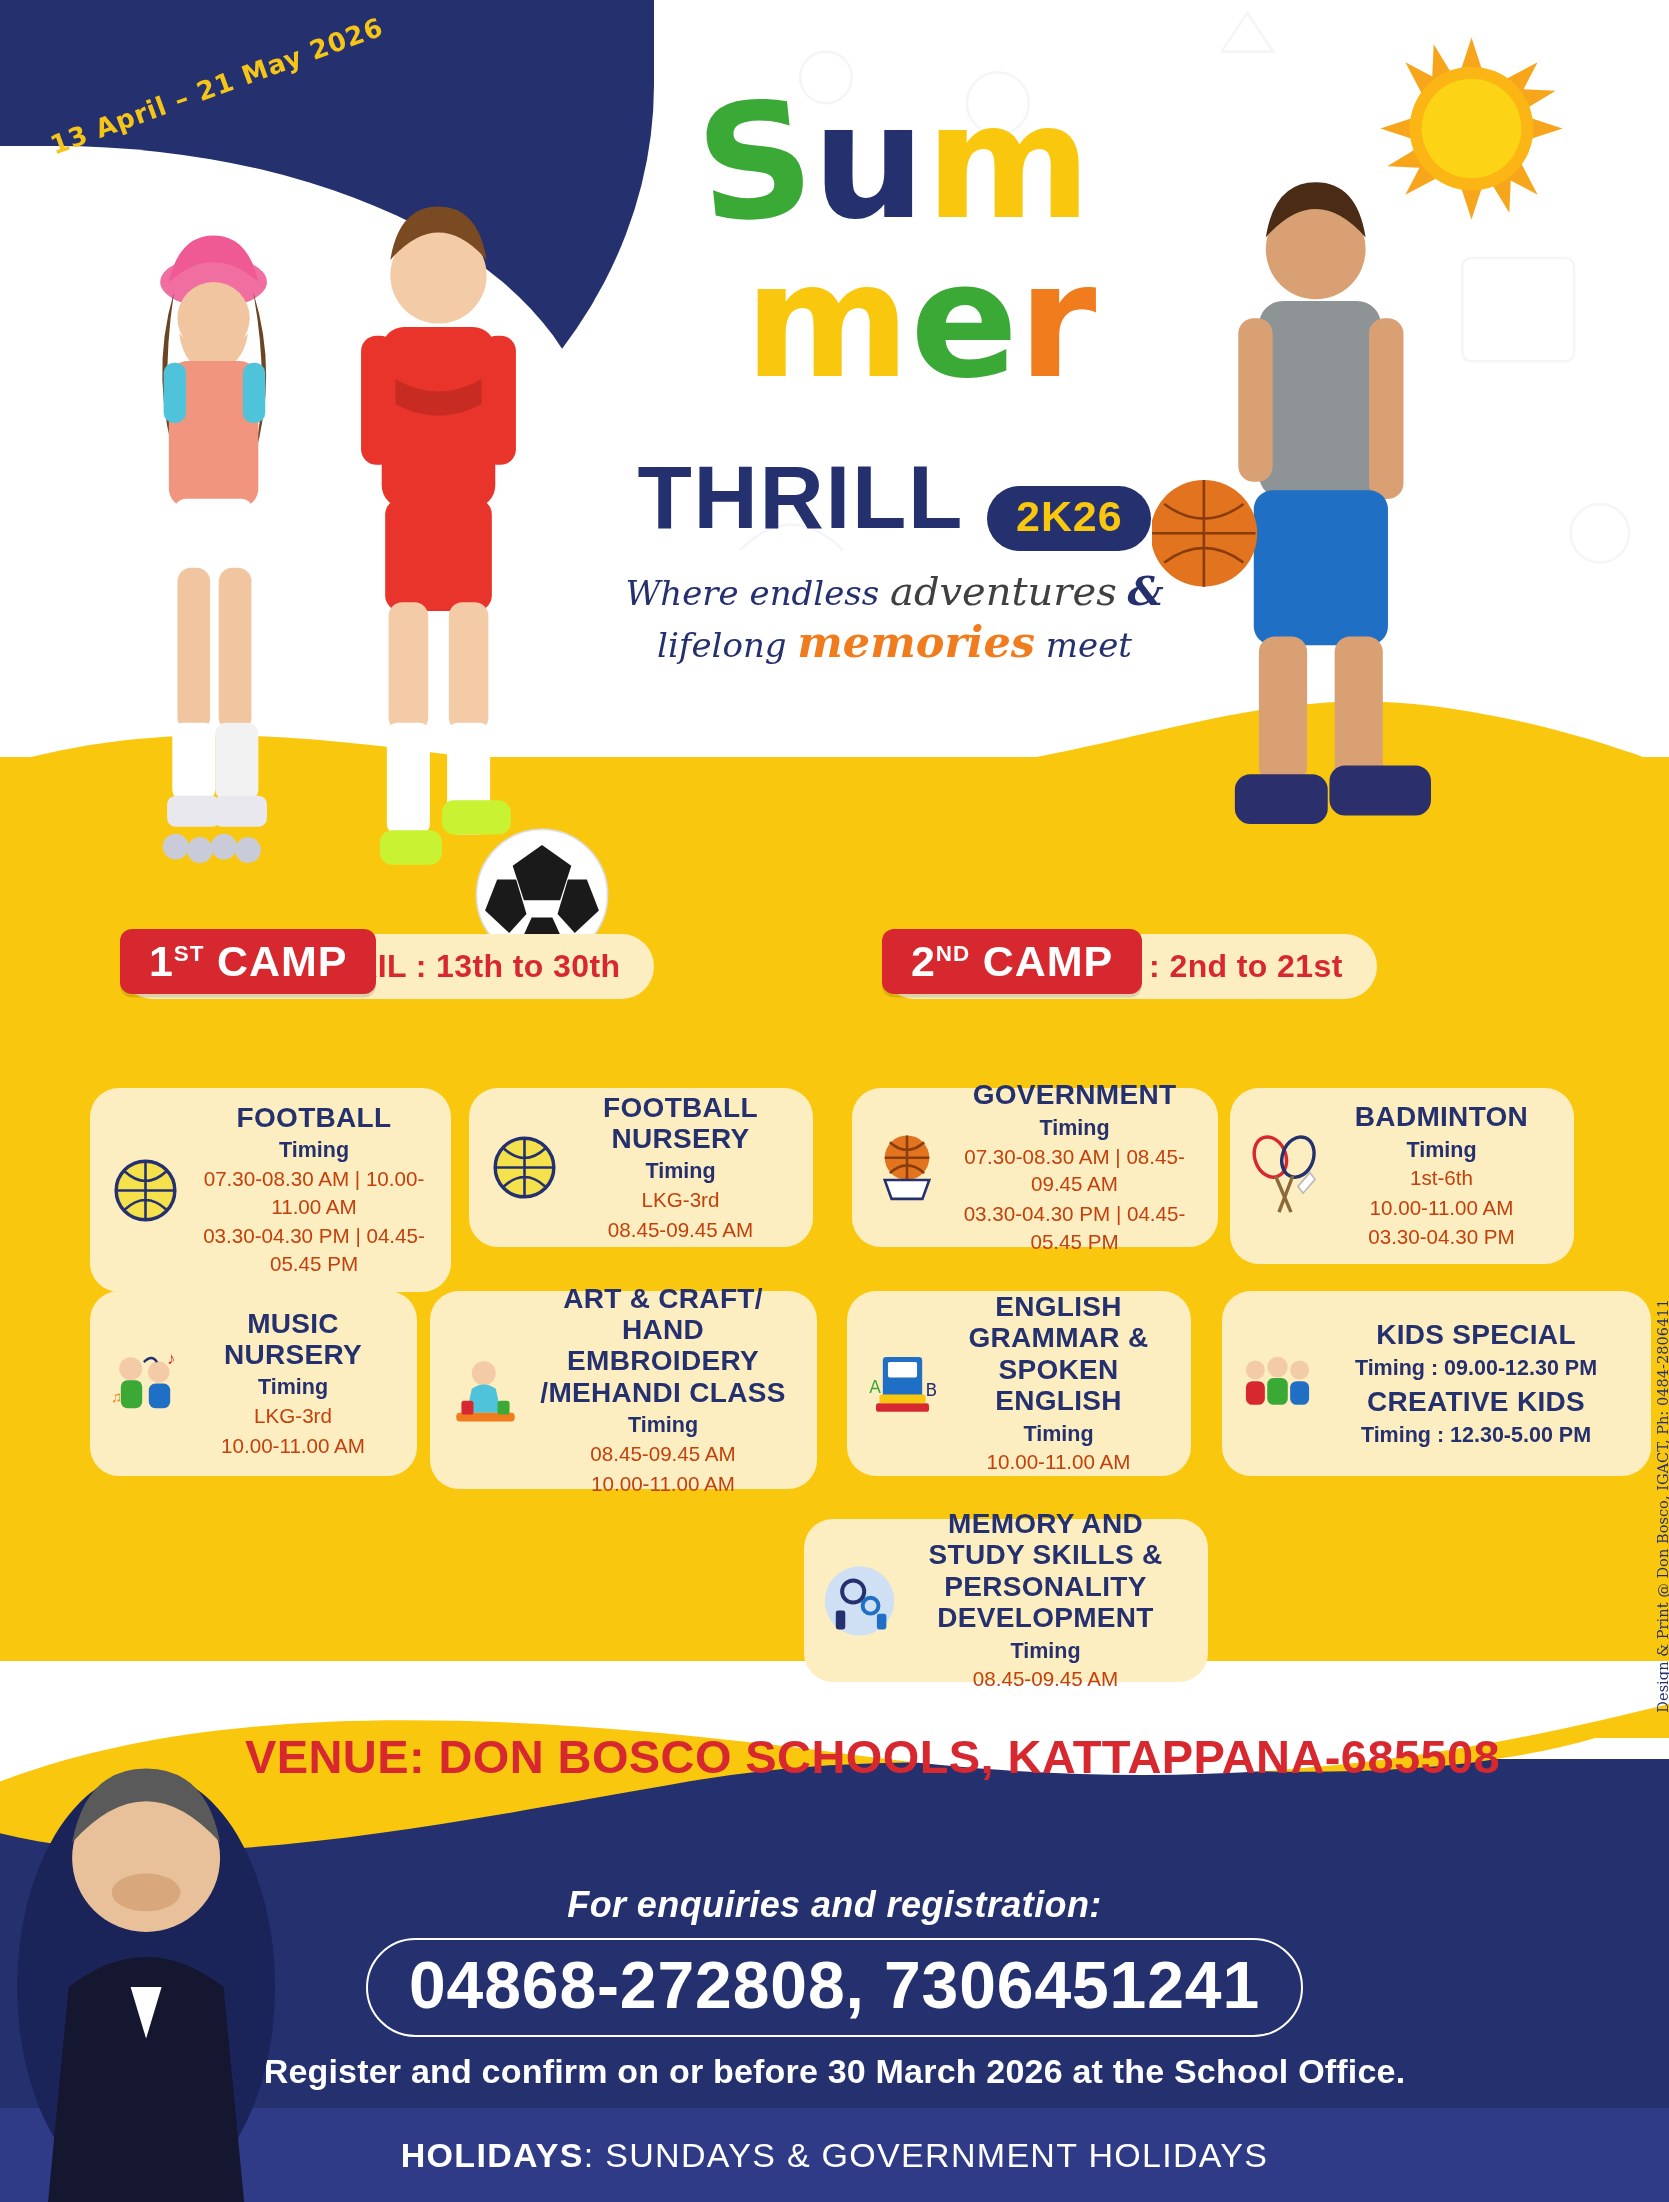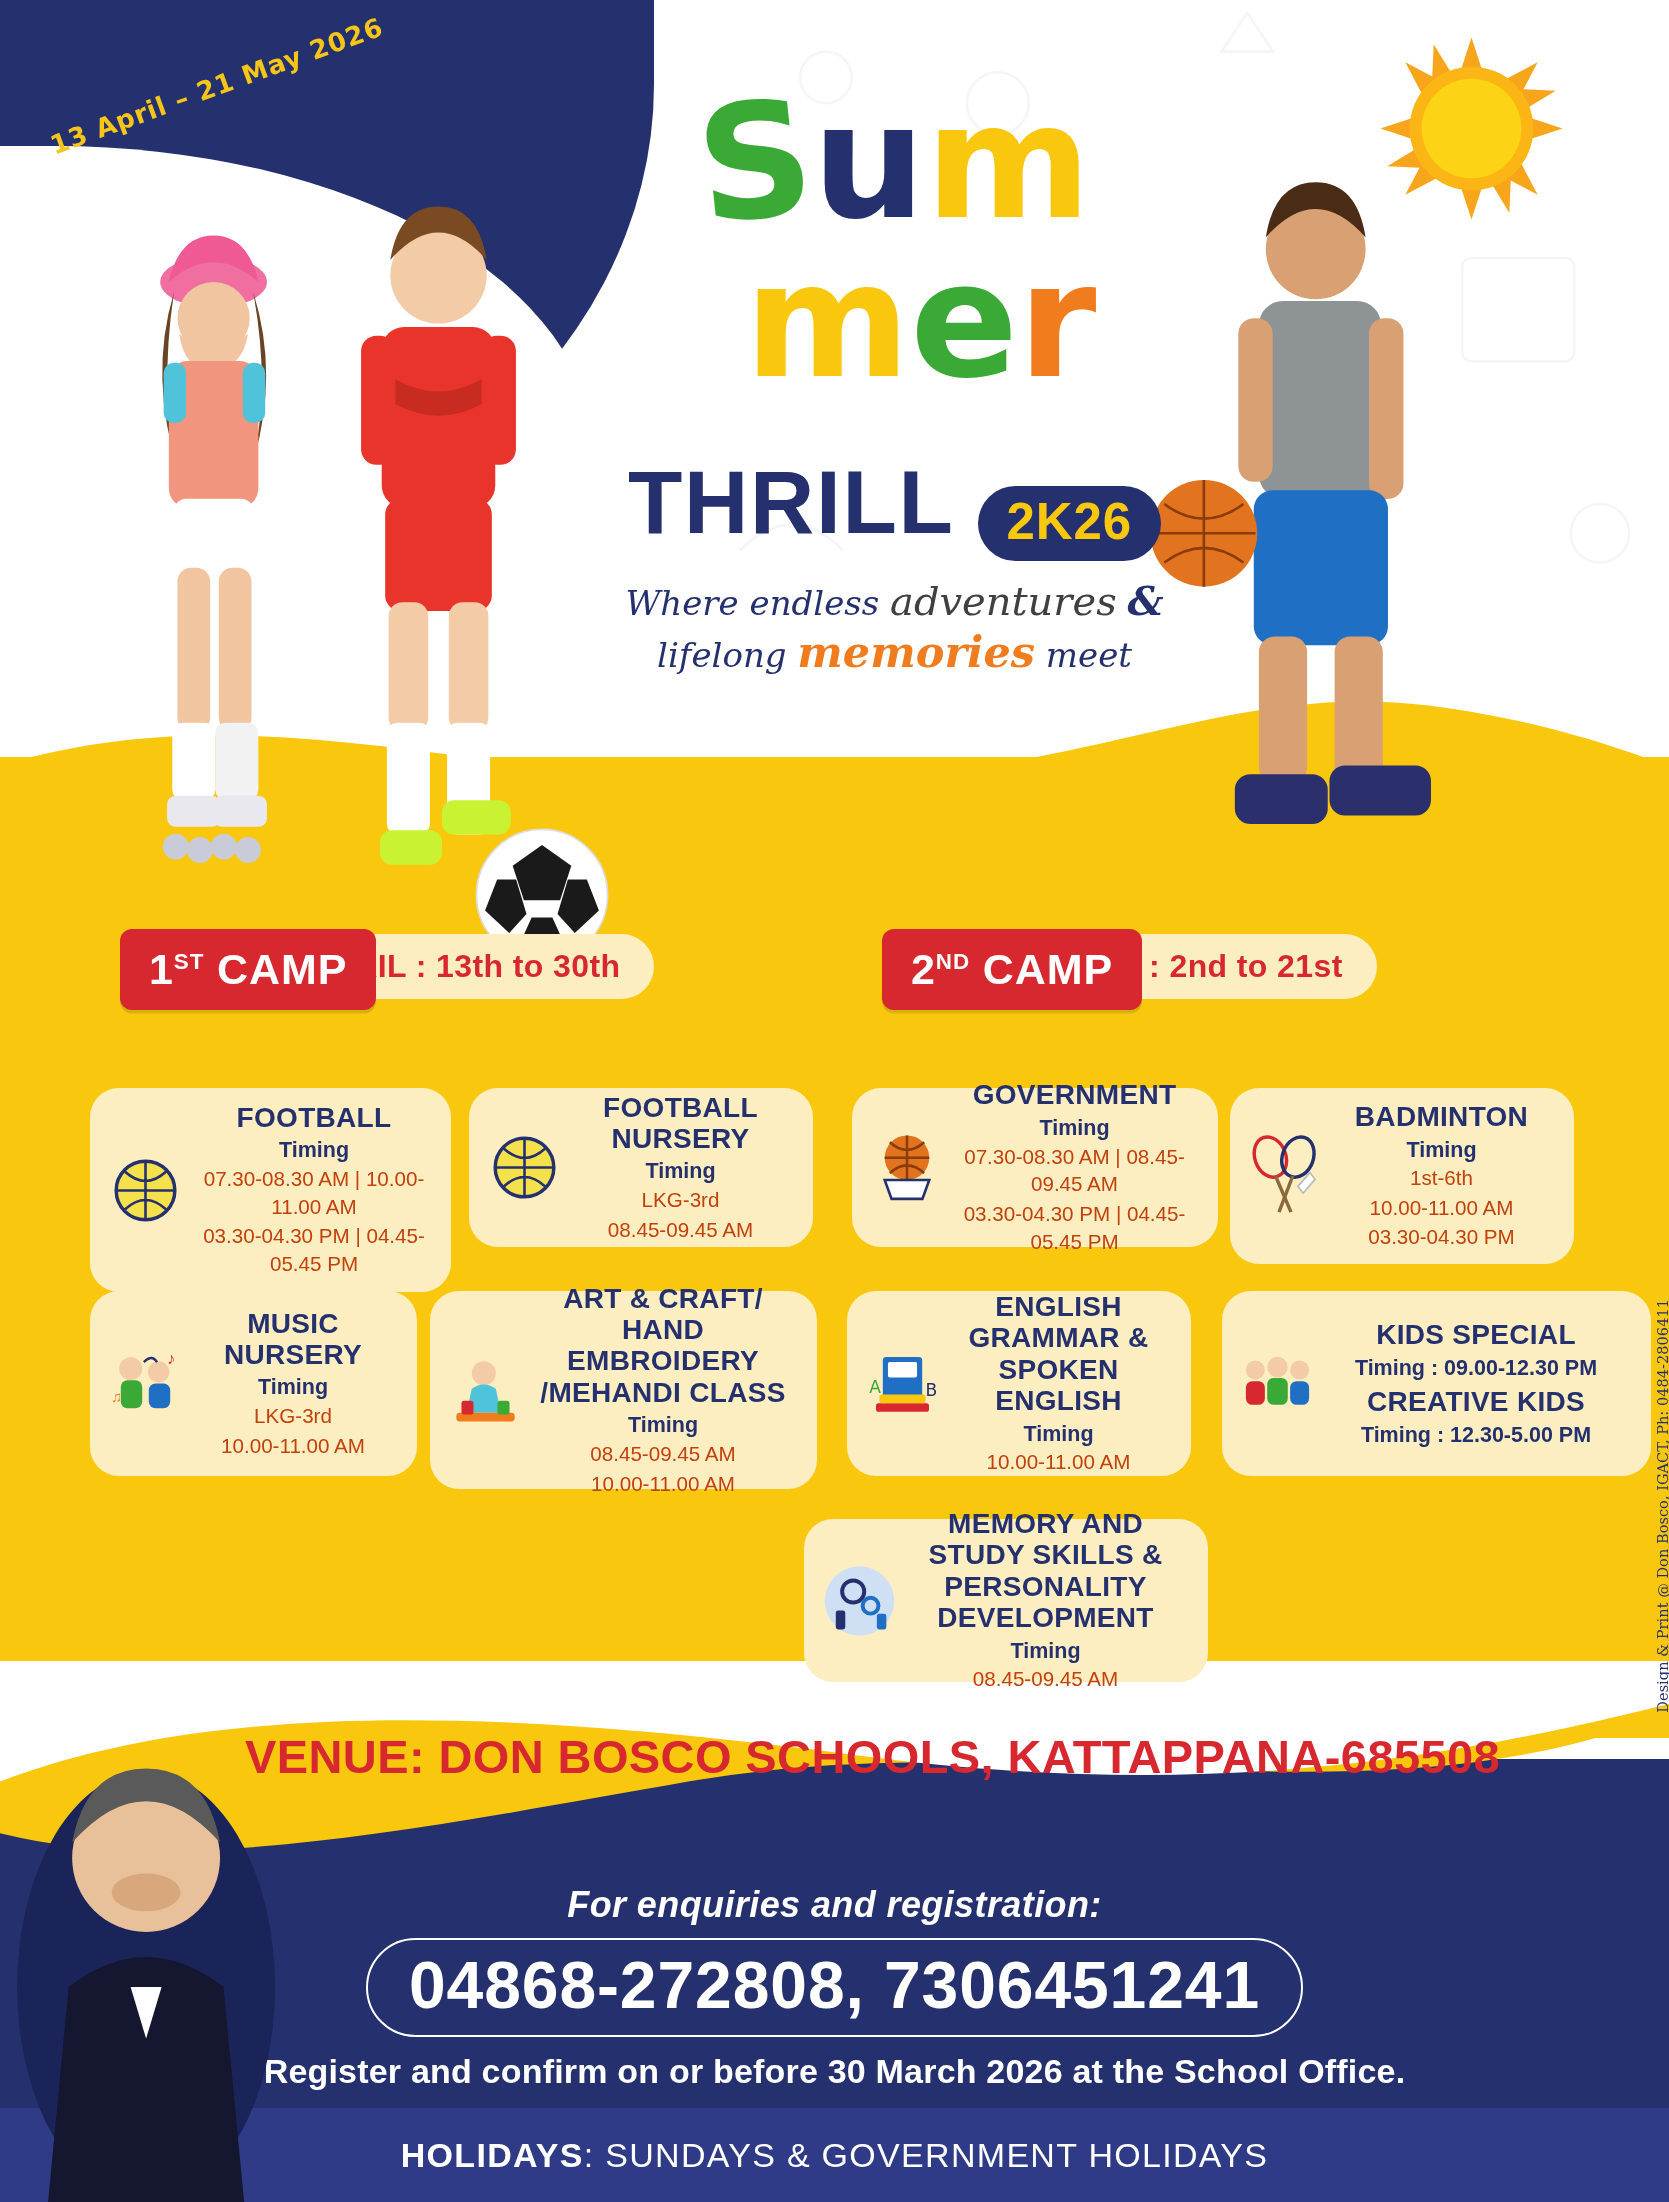--- a/index.html
+++ b/index.html
@@ -88,21 +88,21 @@
   .row1{position:absolute;left:0;top:0;width:100%;}
   .row2{position:absolute;left:0;top:159px;width:100%;}
   .thrill-row{
     display:flex;align-items:center;justify-content:center;gap:23px;margin-top:-8.6px;
   }
   .thrill{
     font-size:89px;font-weight:bold;color:#25306e;letter-spacing:1.7px;
     font-family:"Liberation Sans",sans-serif;
   }
   .k26{
-    background:#25306e;color:#f9c80e;font-size:51px;font-weight:bold;
+    background:#25306e;color:#f9c80e;font-size:43px;font-weight:bold;
     padding:5.2px 29px 10.3px;border-radius:40px;letter-spacing:0.9px;
     font-family:"Liberation Sans",sans-serif;
     margin-top:43px;
   }
   .tagline{
     margin-top:15.5px;font-family:"DejaVu Serif",serif;font-style:italic;
     color:#25306e;font-size:34px;line-height:1.25;
   }
   .tagline .adv{color:#404040;font-weight:normal;font-size:40px;}
   .tagline .mem{color:#f07c1e;font-weight:bold;font-size:43px;}
@@ -114,21 +114,21 @@
   
   .camp-head{
     position:absolute;z-index:8;display:flex;align-items:center;
   }
   .camp-pill{
     background:#fdeec2;border-radius:34px;height:65px;display:flex;align-items:center;
     padding-left:189px;padding-right:34px;
   }
   .camp-tag{
     position:absolute;left:0;top:-5.2px;background:#d7282f;color:#fff;
-    border-radius:12px;padding:16px 29px;font-size:43px;font-weight:bold;
+    border-radius:12px;padding:8px 29px;font-size:43px;font-weight:bold;
     font-family:"Liberation Sans",sans-serif;letter-spacing:0.9px;
     box-shadow:0 3.4px 0 rgba(0,0,0,.12);
   }
   .camp-tag sup{font-size:22.4px;}
   .camp-date{
     color:#d7282f;font-size:32px;font-weight:bold;letter-spacing:0.4px;
     font-family:"Liberation Sans",sans-serif;
   }
   
   .card{

